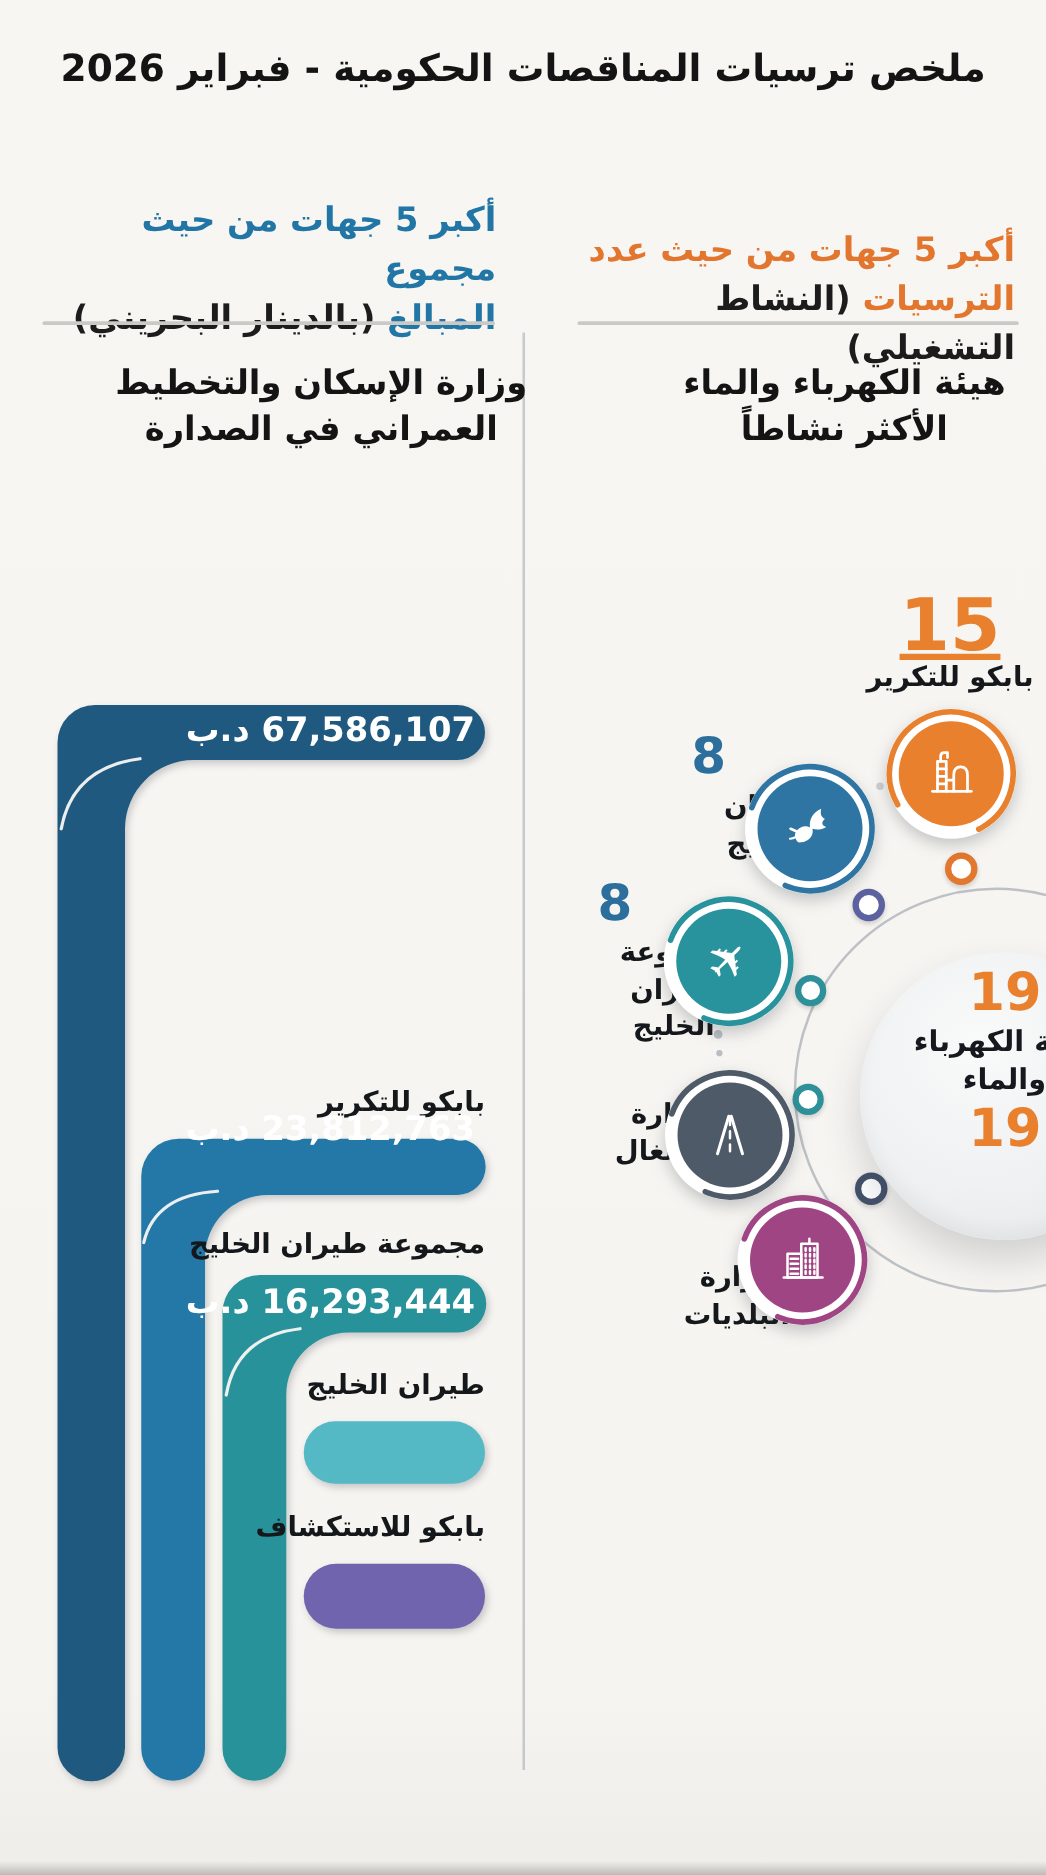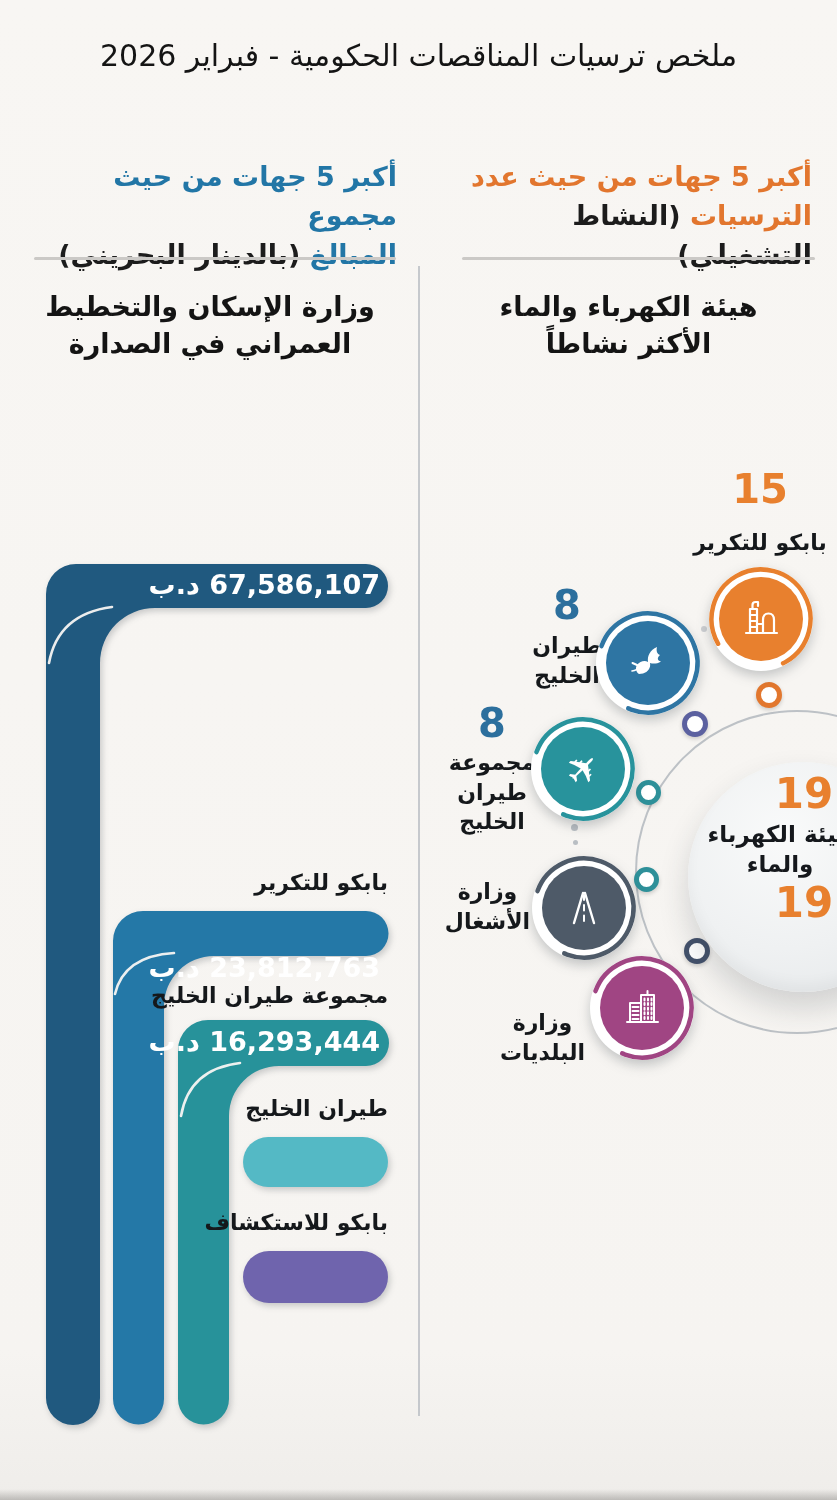--- a/index.html
+++ b/index.html
@@ -3,26 +3,26 @@
 <meta charset="utf-8">
 <style>
   html,body{margin:0;padding:0;background:#e9e7e3;}
   #stage{
     position:relative;width:837px;height:1500px;margin:0 auto;overflow:hidden;
     background:linear-gradient(180deg,#f8f6f3 0%,#f6f4f1 90%,#efedea 100%);
     font-family:"DejaVu Sans","Liberation Sans",sans-serif;
     direction:rtl;
   }
   .abs{position:absolute;}
-  .pre{white-space:pre-line;}
-  
-  .main-title{left:0;top:38px;width:837px;text-align:center;font-size:30px;font-weight:normal;color:#141414;}
+  .pre{white-space:pre-line;padding-left:47px;}
+  
+  .main-title{left:0;top:38px;width:837px;text-align:center;font-size:30px;font-weight:bold;color:#141414;}
   .col-header{top:157px;font-size:27px;font-weight:bold;line-height:1.45;text-align:right;}
   .col-header .plain{color:#1c1c1c;font-weight:bold;}
-  .hdr-right{left:437px;width:375px;color:#e2762e;}
+  .hdr-right{left:437px;width:375px;color:#e2762e;margin-top:24px;}
   .hdr-left{left:22px;width:375px;color:#2276a6;}
   .underline{height:3px;background:#cbc9c6;border-radius:2px;}
   .u-right{left:462px;top:257px;width:353px;}
   .u-left{left:34px;top:257px;width:362px;}
   .divider{left:418px;top:266px;width:2px;height:1150px;background:#b6bac0;opacity:.75;}
   
   .section-heading{font-size:27px;font-weight:bold;color:#141414;text-align:center;line-height:1.38;}
   .lh{left:0;top:288px;width:420px;}
   .rh{left:420px;top:288px;width:417px;}
   .r-para{left:455px;top:381px;width:345px;text-align:center;font-size:19px;line-height:1.55;color:#26292d;}
@@ -38,21 +38,21 @@
   .big-circle{
     left:688px;top:762px;width:230px;height:230px;border-radius:50%;
     background:radial-gradient(circle at 42% 32%,#f9fafa 0%,#eff1f2 55%,#e4e7e9 100%);
     box-shadow:0 16px 30px rgba(40,50,60,.18), inset 0 -8px 14px rgba(0,0,0,.04);
     display:flex;flex-direction:column;align-items:center;padding-top:10px;box-sizing:border-box;
   }
   .big-circle-inner{transform:translateX(-23px);display:flex;flex-direction:column;align-items:center;}
   .big-val{font-size:42px;font-weight:bold;color:#e8802e;line-height:1.05;margin-left:48px;}
   .big-name{font-size:23px;font-weight:bold;color:#15181c;text-align:center;line-height:1.32;margin:3px 0 1px;}
   .node-val{font-weight:bold;text-align:center;}
-  .v15{left:690px;top:466px;width:140px;font-size:40px;color:#e8802e;}
+  .v15{left:690px;top:466px;width:140px;font-size:58px;color:#e8802e;text-decoration:underline;}
   .v8a{left:522px;top:582px;width:90px;font-size:40px;color:#2c6f9d;}
   .v8b{left:447px;top:700px;width:90px;font-size:40px;color:#2c6f9d;}
   .node-label{font-size:22px;font-weight:bold;color:#15181b;text-align:center;line-height:1.35;}
   .l-bapco{left:662px;top:528px;width:196px;}
   .l-gulf{left:502px;top:631px;width:130px;}
   .l-group{left:427px;top:748px;width:130px;}
   .l-works{left:420px;top:877px;width:135px;}
   .l-muni{left:475px;top:1008px;width:135px;}
   .circle-wrap{width:112px;height:112px;}
   .c-bapco{left:705px;top:563px;}
@@ -99,21 +99,21 @@
     </g>
     <g fill="none" stroke="#f8f6f3" stroke-width="2.6" stroke-linecap="round" opacity=".95">
       <path d="M 49 663 Q 58 614 112 607"></path>
       <path d="M 115 994 Q 124 956 174 953"></path>
       <path d="M 181 1116 Q 189 1069 240 1063"></path>
     </g>
   </svg>
 
   <div class="abs bar-num" style="top:569px;">67,586,107 د.ب</div>
   <div class="abs bar-label" style="top:870px;">بابكو للتكرير</div>
-  <div class="abs bar-num" style="top:952px;text-align:right;">23,812,763 د.ب</div>
+  <div class="abs bar-num" style="top:888px;text-align:right;">23,812,763 د.ب</div>
   <div class="abs bar-label" style="top:983px;">مجموعة طيران الخليج</div>
   <div class="abs bar-num" style="top:1026px;">16,293,444 د.ب</div>
   <div class="abs bar-label" style="top:1096px;">طيران الخليج</div>
   <div class="abs bar-label" style="top:1210px;">بابكو للاستكشاف</div>
 
   <div class="abs arc-ring"></div>
 
   <div class="abs node-dot" style="left:756px;top:682px;width:16px;height:16px;border:5px solid #e2772e;"></div>
   <div class="abs node-dot" style="left:682px;top:711px;width:16px;height:16px;border:5px solid #5c61a0;"></div>
   <div class="abs node-dot" style="left:636px;top:780px;width:15px;height:15px;border:5px solid #2e9099;"></div>

